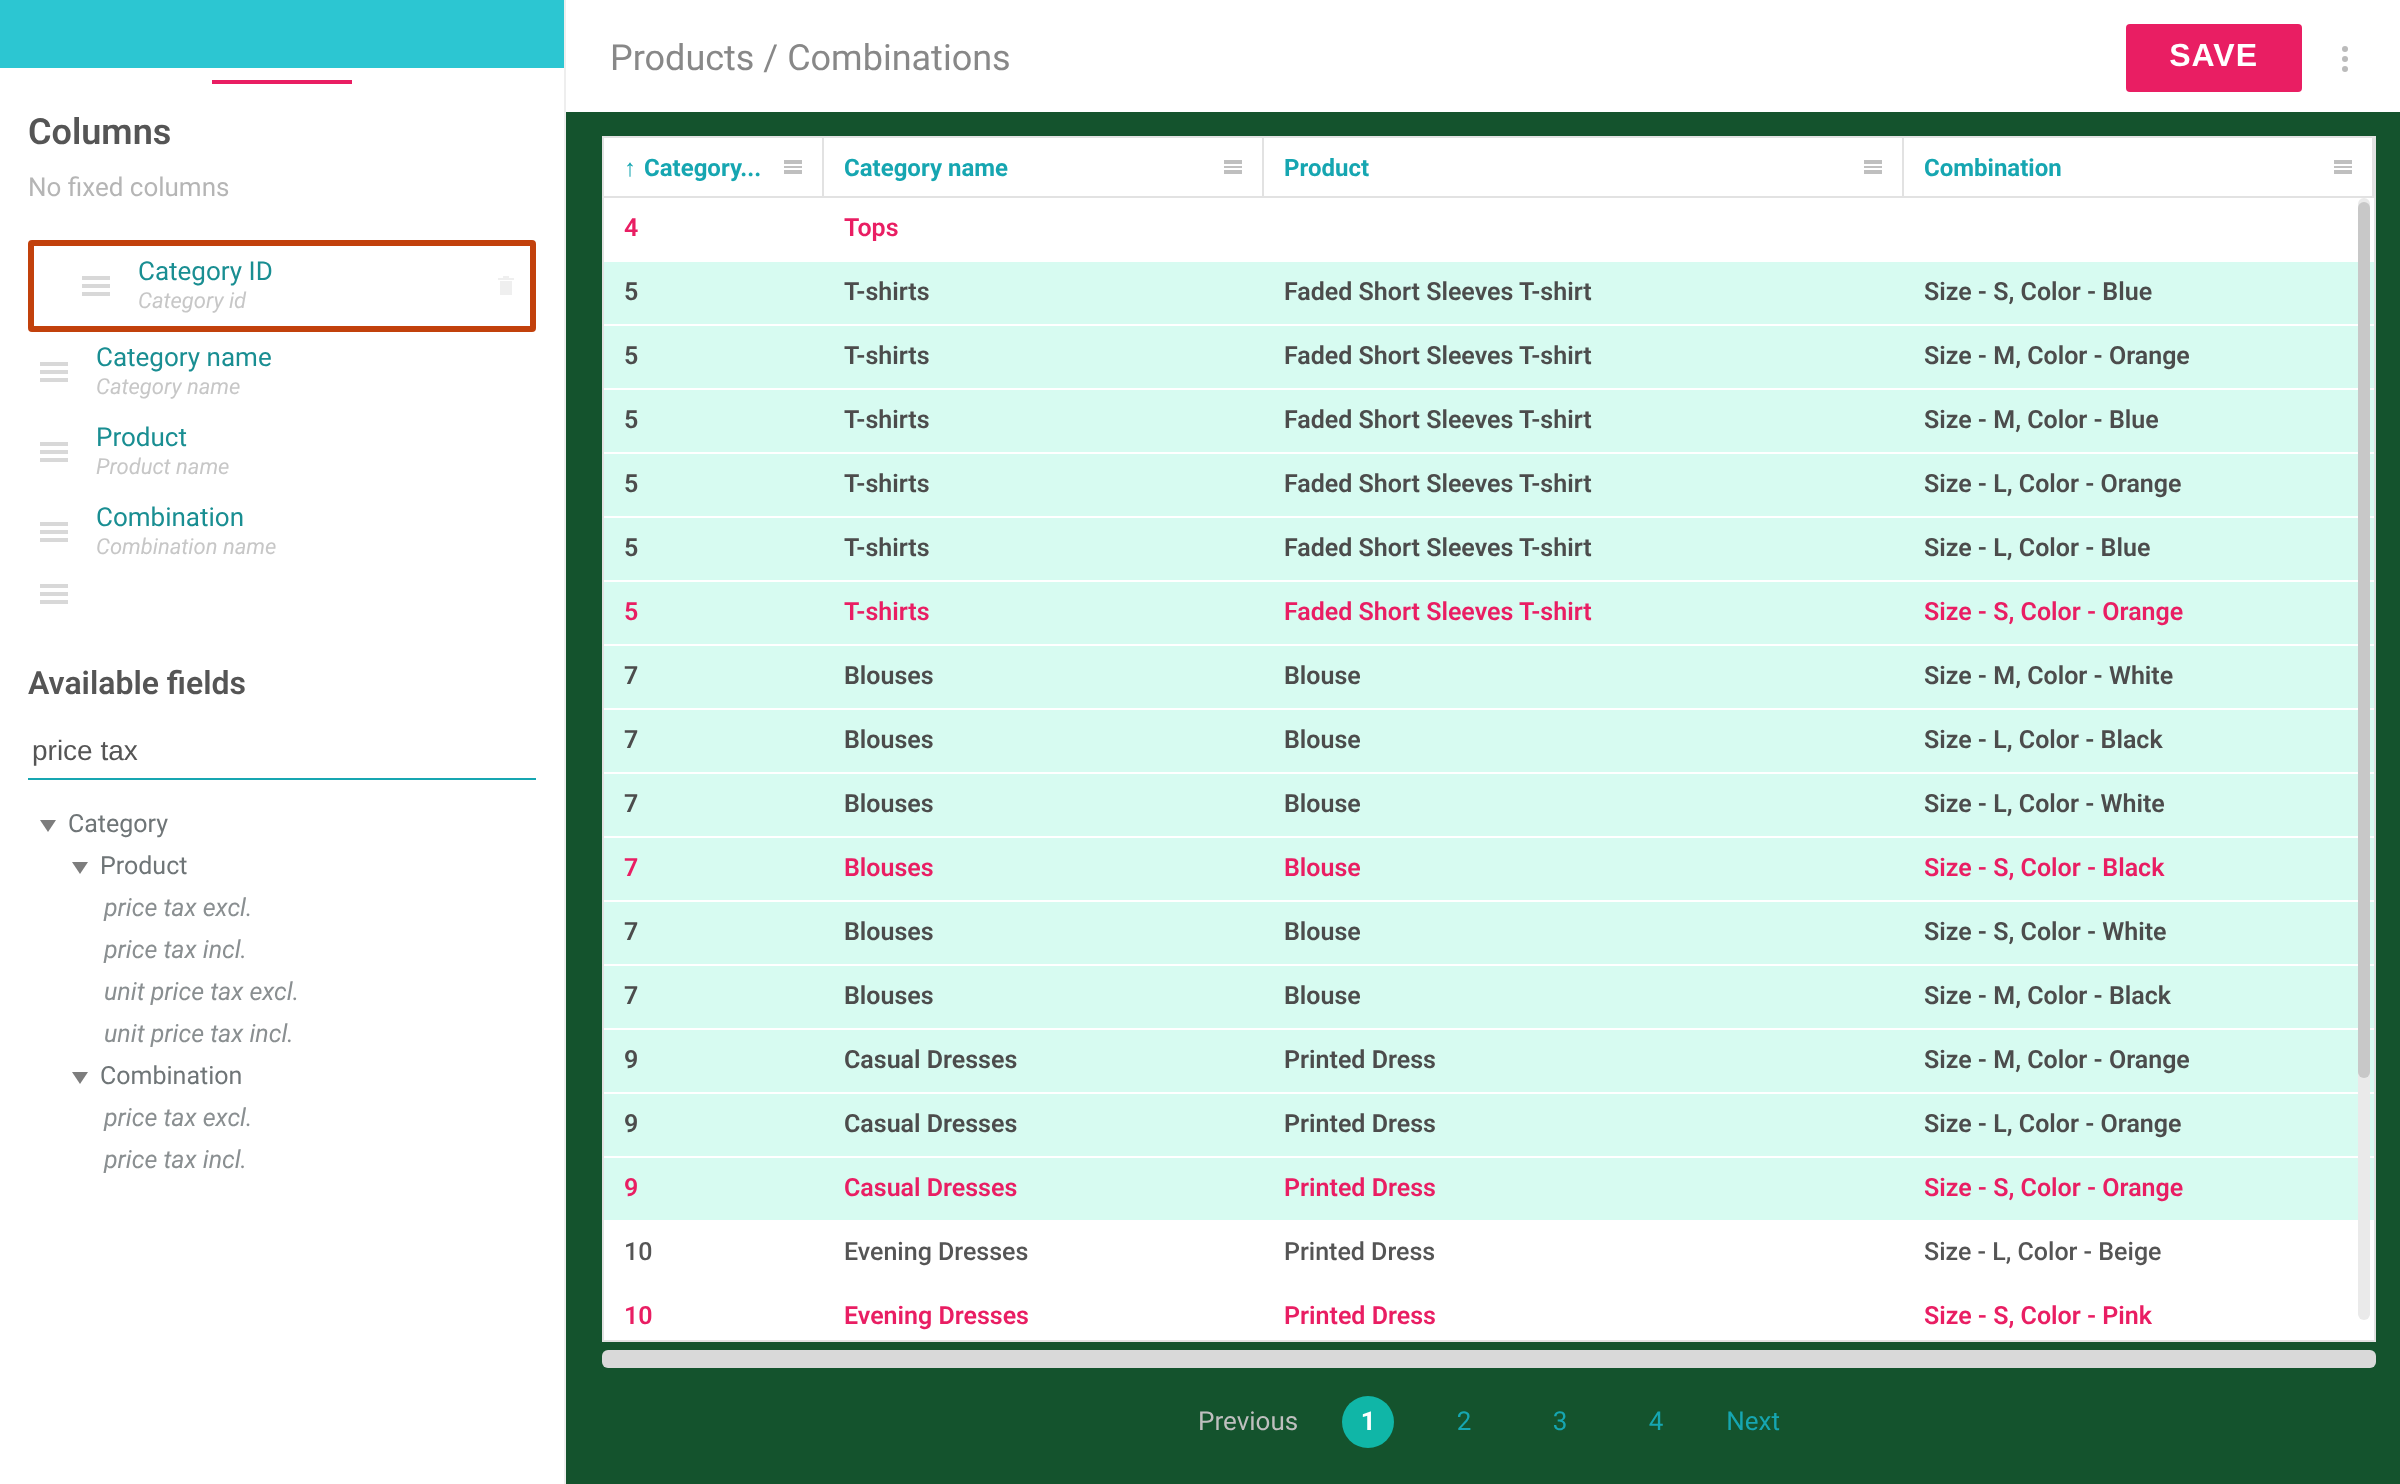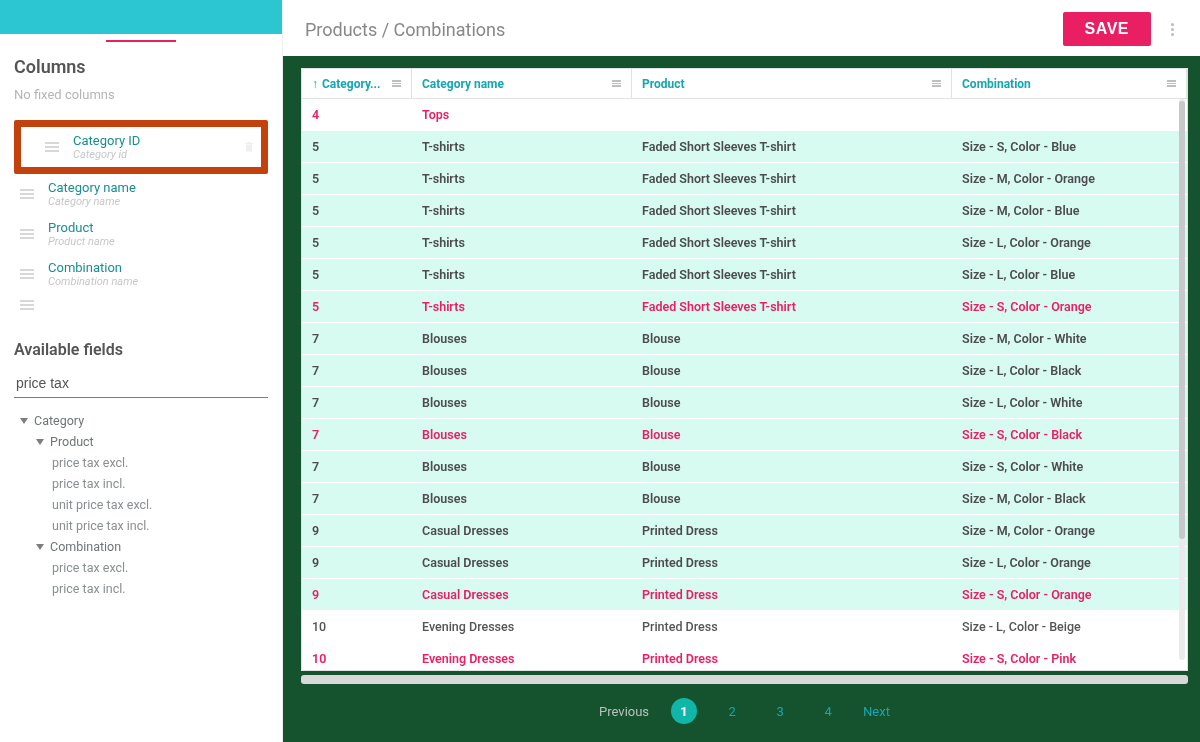--- a/index.html
+++ b/index.html
@@ -6,36 +6,36 @@
   body { font-family: -apple-system, BlinkMacSystemFont, "Segoe UI", Roboto, Arial, sans-serif; font-size: 13px; color: #555; background: #fff; width: 1200px; height: 742px; overflow: hidden; display: flex; }
   
   .sidebar { width: 282px; flex: 0 0 282px; display: flex; flex-direction: column; }
   .tabs { display: flex; height: 34px; background: #2cc6d2; color: #fff; font-size: 11px; font-weight: 700; letter-spacing: 0.5px; }
   .tab { flex: 1; display: flex; align-items: center; justify-content: center; cursor: pointer; position: relative; margin-top: 42px; }
   .tab.active::after { content: ""; position: absolute; bottom: 0; left: 12px; right: 12px; height: 2px; background: #e91e63; }
   .sidebar-body { padding: 12px 14px 0 14px; overflow-y: auto; }
   .panel-title { font-size: 18px; font-weight: 600; color: #555; margin: 10px 0 10px 0; }
   .hint { color: #b5b5b5; text-align: left; font-size: 13px; margin: 6px 0 18px 0; }
   .col-item { display: flex; align-items: center; padding: 6px 6px; border-radius: 2px; }
-  .col-item.selected { border: 7px solid #c2410c; padding-left: 24px; }
+  .col-item.selected { border: 3px solid #c2410c; padding-left: 24px; }
   .drag-icon { width: 14px; display: flex; flex-direction: column; gap: 2px; margin-right: 14px; }
   .drag-icon div { height: 2px; background: #d8d8d8; }
   .col-item .texts { flex: 1; }
   .col-item .name { color: #198e92; font-size: 13px; }
   .col-item .sub { color: #c7c7c7; font-size: 11px; font-style: italic; }
   .col-item .trash { width: 12px; height: 14px; opacity: 0.18; }
   .avail-title { font-size: 16px; font-weight: 600; color: #555; margin: 24px 0 10px 0; }
   .search-field { width: 100%; border: none; border-bottom: 1px solid #16a6b1; font-size: 14px; padding: 6px 2px; outline: none; color: #555; }
   .tree { margin-top: 12px; font-size: 12.5px; color: #6f7577; }
   .tree-row { display: flex; align-items: center; padding: 3px 0; cursor: pointer; }
   .caret { display: inline-block; width: 0; height: 0; border-left: 4px solid transparent; border-right: 4px solid transparent; border-top: 6px solid #7d7d7d; margin-right: 6px; }
   .tree-leaf { padding-left: 30px; color: #8a8f91; }
   .tree-l1 { padding-left: 6px; }
   .tree-l2 { padding-left: 22px; }
-  .tree-l3 { padding-left: 38px; }
+  .tree-l3 { padding-left: 38px; font-style: italic; }
   
   .main { flex: 1; display: flex; flex-direction: column; border-left: 1px solid #eee; }
   .header { display: flex; align-items: center; padding: 12px 22px 10px 22px; }
   .page-title { font-size: 18px; color: #888; font-weight: 400; }
   .header-actions { margin-left: auto; display: flex; align-items: center; gap: 16px; }
   .btn-save { background: #e91e63; color: #fff; border: none; padding: 8px 22px; font-size: 16px; font-weight: 700; letter-spacing: 0.5px; border-radius: 2px; cursor: pointer; }
   .kebab { display: flex; flex-direction: column; gap: 2px; cursor: pointer; padding: 4px; }
   .kebab span { width: 3px; height: 3px; background: #bbb; border-radius: 50%; }
   .content { flex: 1; background: #14532d; padding: 12px 12px 12px 18px; display: flex; flex-direction: column; overflow: hidden; }
   .grid-wrap { flex: 1; background: #fff; border: 1px solid #e2e2e2; display: flex; flex-direction: column; overflow: hidden; position: relative; }

